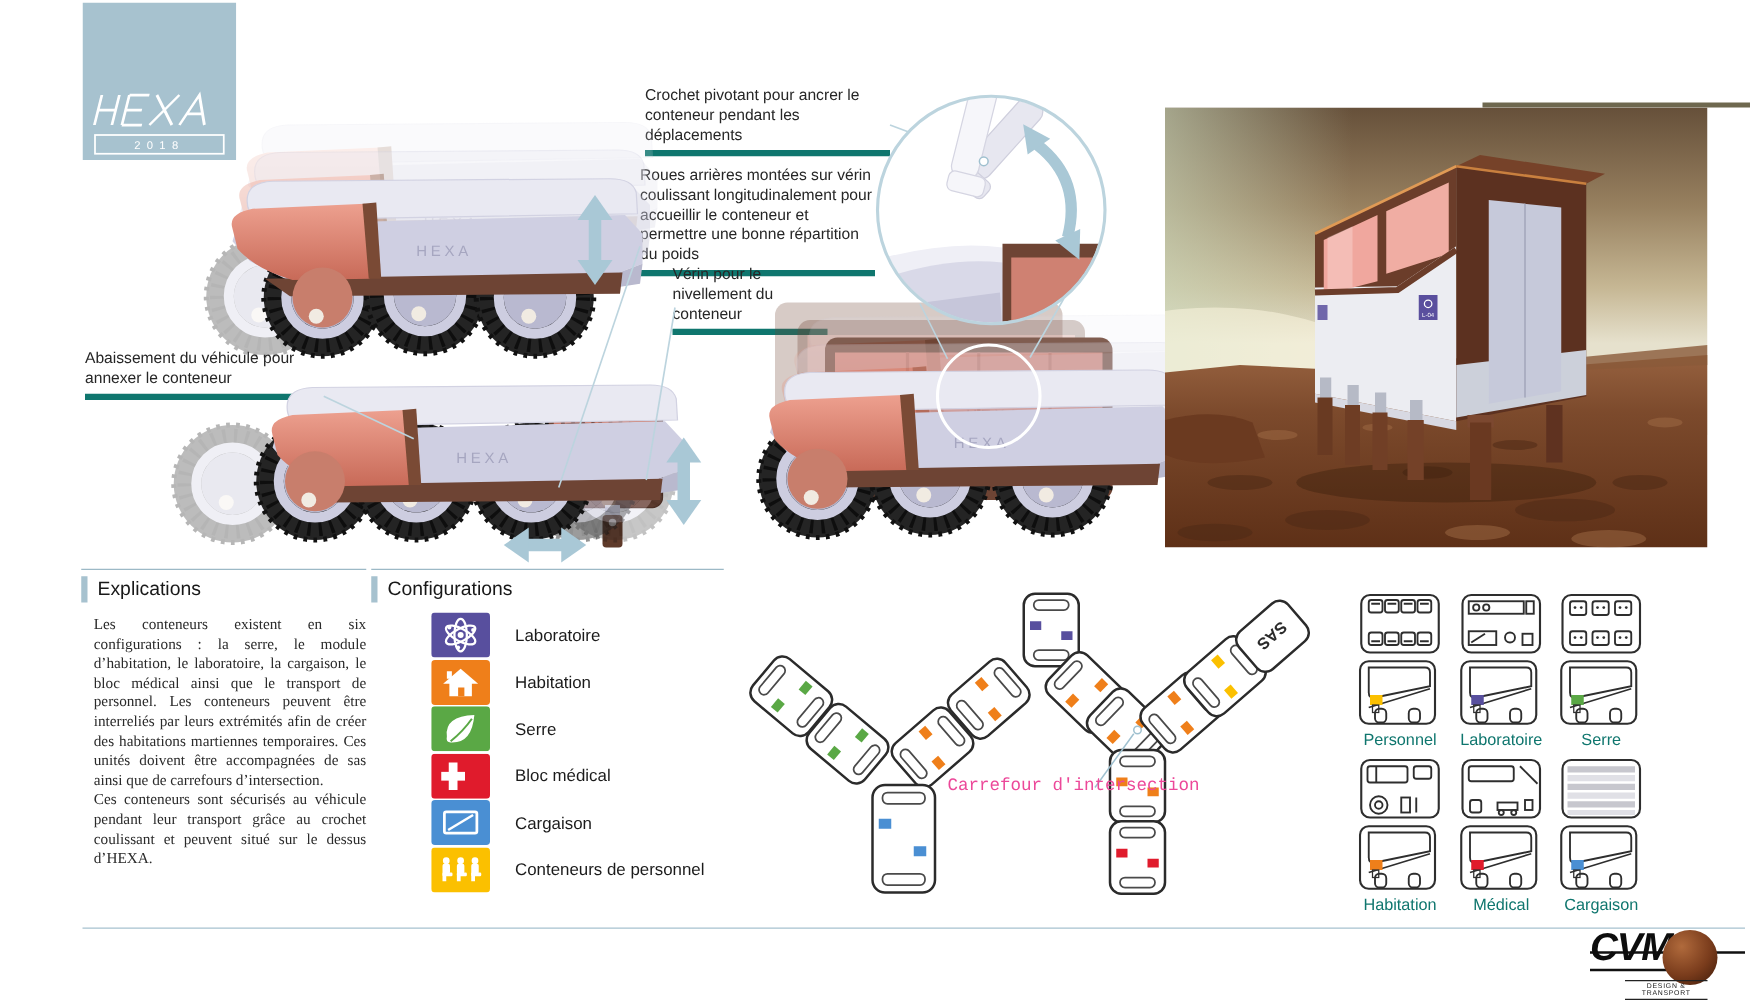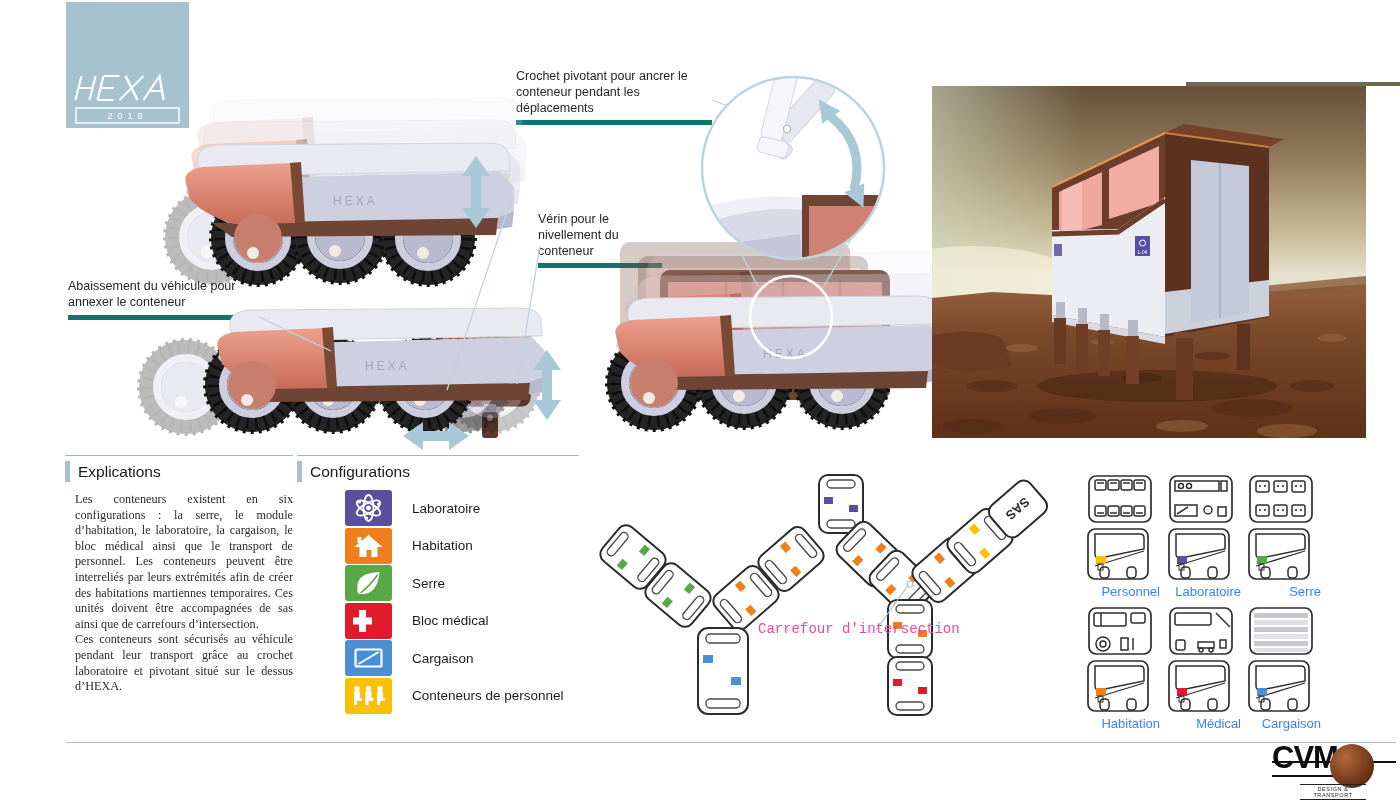--- a/index.html
+++ b/index.html
@@ -16,35 +16,35 @@
   
   .section{position:absolute;border-top:1px solid #9cb9c6;}
   .sec-head{display:flex;align-items:center;gap:8px;padding-top:5px;}
   .sec-bar{width:5px;height:21px;background:#a7c2cf;}
   .sec-title{font-size:15.5px;color:#181818;}
   .expl-text{position:absolute;left:10px;top:36px;width:218px;font-size:12.2px;
              line-height:1.28;text-align:justify;color:#2a2a2a;}
   .expl-text p{margin:0;font-family:Liberation Serif, serif;}
   .cfg-row{position:absolute;left:48px;height:36px;display:flex;align-items:center;gap:20px;}
   .cfg-label{font-size:13.5px;color:#1b1b1b;white-space:nowrap;}
-  .thumb-label{position:absolute;width:80px;left:-7px;text-align:right;font-size:13px;color:#3b82f6;}
+  .thumb-label{position:absolute;width:80px;left:-7px;text-align:center;font-size:13px;color:#0f766e;}
   .callout{position:absolute;font-size:14px;color:#ec4899;font-family:Liberation Mono, monospace;}
   .bottom-line{position:absolute;top:742px;left:66px;width:1330px;height:1px;background:#a7c2cf;}
   
   .f-lab{fill:#584f9e}.f-hab{fill:#ef7f1a}.f-ser{fill:#5aa845}
   .f-med{fill:#e01b2c}.f-car{fill:#4a8fd3}.f-per{fill:#fbc000}
   .dc-outline{fill:#fff;stroke:#2b2b2b;stroke-width:2;}
   .dc-pill{fill:none;stroke:#4a4a4a;stroke-width:1.4;}
   .tline{stroke:#2e2e2e;stroke-width:1.5;fill:none;}
   
   .cvm{position:absolute;left:1272px;top:744px;width:124px;height:54px;}
   .cvm-line1{position:absolute;left:0;top:17px;width:124px;height:2px;background:#111;}
   .cvm-line2{position:absolute;left:0;top:31px;width:72px;height:2px;background:#111;}
   .cvm-text{position:absolute;left:0;top:-4px;font-size:31px;font-weight:900;
-            letter-spacing:-1px;color:#0d0d0d;}
+            font-style:italic;letter-spacing:-1px;color:#0d0d0d;}
   .cvm-sphere{position:absolute;left:58px;top:0px;width:44px;height:44px;border-radius:50%;
       background:radial-gradient(circle at 35% 30%, #b06a3c, #7a3c1c 55%, #431d0b 95%);}
   .cvm-tag{position:absolute;left:28px;top:40px;width:66px;font-size:5.5px;letter-spacing:.6px;
            text-align:center;color:#1a1a1a;border-top:1px solid #222;border-bottom:1px solid #222;
            padding:1px 0;}
 </style>
 </head>
 <body>
 
 <div class="board">
@@ -105,20 +105,21 @@
       <path d="M46,2 L64,26 M64,2 L46,26"></path>
       <path d="M70,26 L80,2 L90,26 M74,17 H86"></path>
     </g>
     <rect x="10" y="106" width="103" height="15" fill="none" stroke="#fff" stroke-width="1.4"></rect>
     <text x="61.5" y="117" text-anchor="middle" font-size="9" letter-spacing="5" fill="#fff">2018</text>
   </svg>
 
   <div class="title-bar"></div>
 
   <div class="note" style="left:516px;top:69px;width:196px">Crochet pivotant pour ancrer le conteneur pendant les déplacements</div>
+  <div class="note" style="left:512px;top:133px;width:188px">Roues arrières montées sur vérin coulissant longitudinalement pour accueillir le conteneur et permettre une bonne répartition du poids</div>
   <div class="note" style="left:538px;top:212px;width:124px">Vérin pour le nivellement du conteneur</div>
   <div class="note" style="left:68px;top:279px;width:191px">Abaissement du véhicule pour annexer le conteneur</div>
 
   <svg class="abs" style="left:0;top:0" width="1400" height="462">
 
     <g transform="translate(168,98)">
       <use href="#rbody" transform="translate(12,0)" opacity=".18"></use>
       <use href="#rbody" transform="translate(6,22)" opacity=".35"></use>
       <use href="#wheel" transform="translate(44,139)" opacity=".3"></use>
       <use href="#wheel" transform="translate(90,140)"></use>
@@ -298,21 +299,21 @@
     </g>
   </svg>
 
   <div class="section" style="left:65px;top:455px;width:228px;height:280px">
     <div class="sec-head">
       <span class="sec-bar"></span>
       <span class="sec-title">Explications</span>
     </div>
     <div class="expl-text">
       <p>Les conteneurs existent en six configurations : la serre, le module d’habitation, le laboratoire, la cargaison, le bloc médical ainsi que le transport de personnel. Les conteneurs peuvent être interreliés par leurs extrémités afin de créer des habitations martiennes temporaires. Ces unités doivent être accompagnées de sas ainsi que de carrefours d’intersection.</p>
-      <p>Ces conteneurs sont sécurisés au véhicule pendant leur transport grâce au crochet laboratoire et pivotant situé sur le dessus d’HEXA.</p>
+      <p>Ces conteneurs sont sécurisés au véhicule pendant leur transport grâce au crochet coulissant et peuvent situé sur le dessus d’HEXA.</p>
     </div>
   </div>
 
   <div class="section" style="left:297px;top:455px;width:282px;height:280px">
     <div class="sec-head">
       <span class="sec-bar"></span>
       <span class="sec-title">Configurations</span>
     </div>
 
     <div class="cfg-row" style="top:34px">

